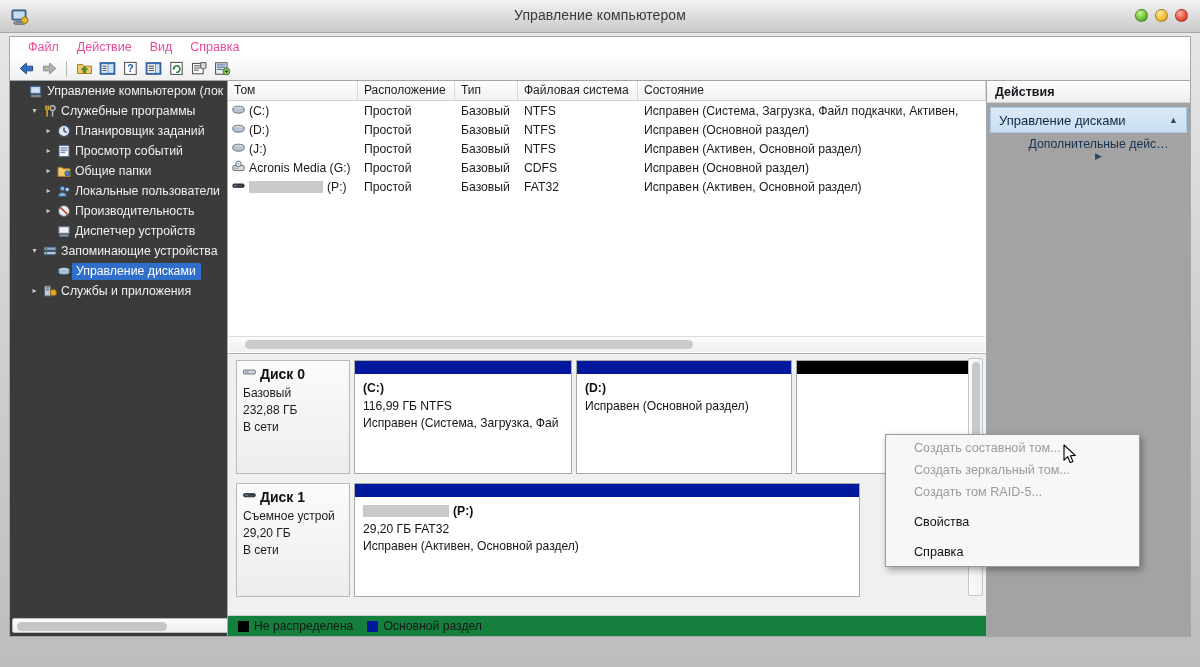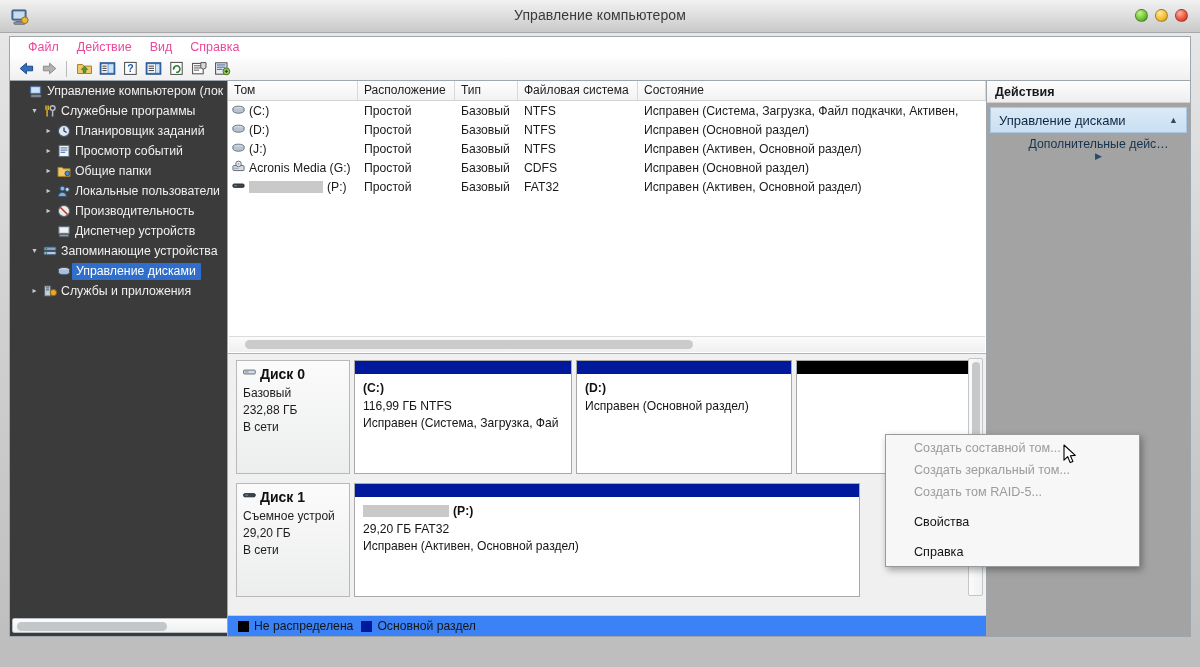--- a/index.html
+++ b/index.html
@@ -155,22 +155,22 @@
   .pl2, .pl3 { font-size: 12.1px; color: #141414; white-space: nowrap; line-height: 17px; }
   #graph-vscroll {
     position: absolute; right: 3px; top: 4px; width: 15px; height: 238px;
     background: linear-gradient(90deg,#fbfbfb,#f0f1f2);
     border: 1px solid #c2c6c9; border-radius: 2px;
   }
   #graph-vthumb { position: absolute; left: 3px; top: 3px; width: 8px; height: 100px;
     background: #c6c8ca; border-radius: 4px; }
 
   
-  #legend { height: 21px; background: #3b82f6; border-top: 1px solid #cfcfcf;
-    display: flex; align-items: center; padding-left: 10px; }
+  #legend { height: 21px; background: #15803d; border-top: 1px solid #cfcfcf;
+    display: flex; align-items: center; padding-left: 10px; gap: 6px; }
   .lg { display: flex; align-items: center; gap: 5px; font-size: 12.2px; color: #161616; }
   .swatch { width: 11px; height: 11px; display: inline-block; }
 
   
   #actions-pane { width: 203px; flex: 0 0 203px; background: #a3a3a3;
     position: relative; }
   #act-header { height: 22px; display: flex; align-items: center;
     padding-left: 8px; font-size: 12.5px; font-weight: bold; color: #15181c;
     background: linear-gradient(180deg,#fdfdfd,#eeeeee);
     border-bottom: 1px solid #cfcfcf; }

